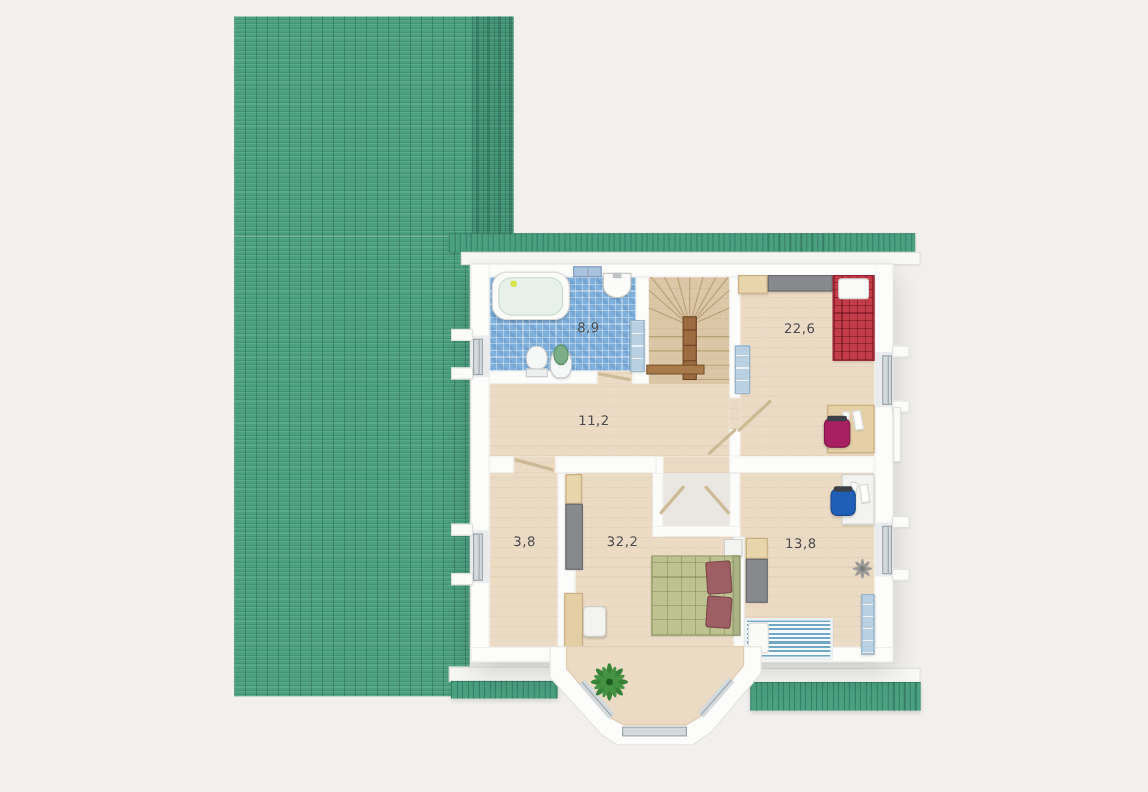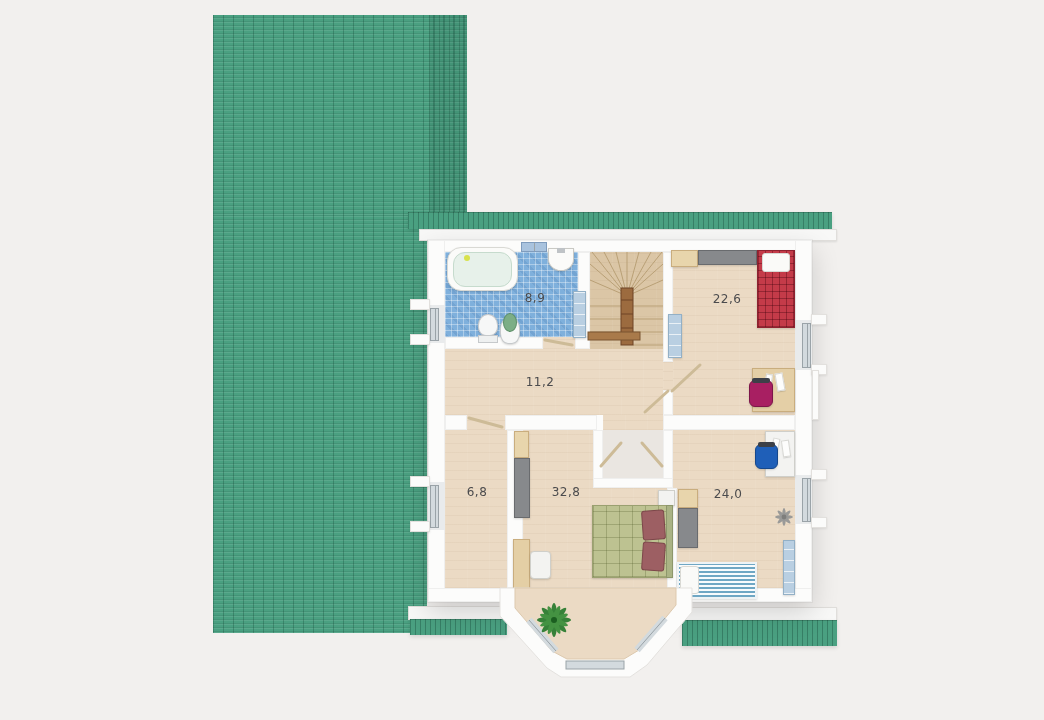--- a/index.html
+++ b/index.html
@@ -261,16 +261,16 @@
         <ellipse rx="9" ry="2" transform="rotate(45)"></ellipse>
         <ellipse rx="9" ry="2" transform="rotate(135)"></ellipse>
       </g>
       <circle r="2.4" fill="#7e7e7c"></circle>
     </g>
   </svg>
 
   <span class="room-label" style="left:535px;top:298px;">8,9</span>
   <span class="room-label" style="left:727px;top:299px;">22,6</span>
   <span class="room-label" style="left:540px;top:382px;">11,2</span>
-  <span class="room-label" style="left:477px;top:492px;">6,8</span>
-  <span class="room-label" style="left:566px;top:492px;">32,8</span>
-  <span class="room-label" style="left:728px;top:494px;">24,0</span>
+  <span class="room-label" style="left:477px;top:492px;">3,8</span>
+  <span class="room-label" style="left:566px;top:492px;">32,2</span>
+  <span class="room-label" style="left:728px;top:494px;">13,8</span>
 </div>
 
 </body></html>

